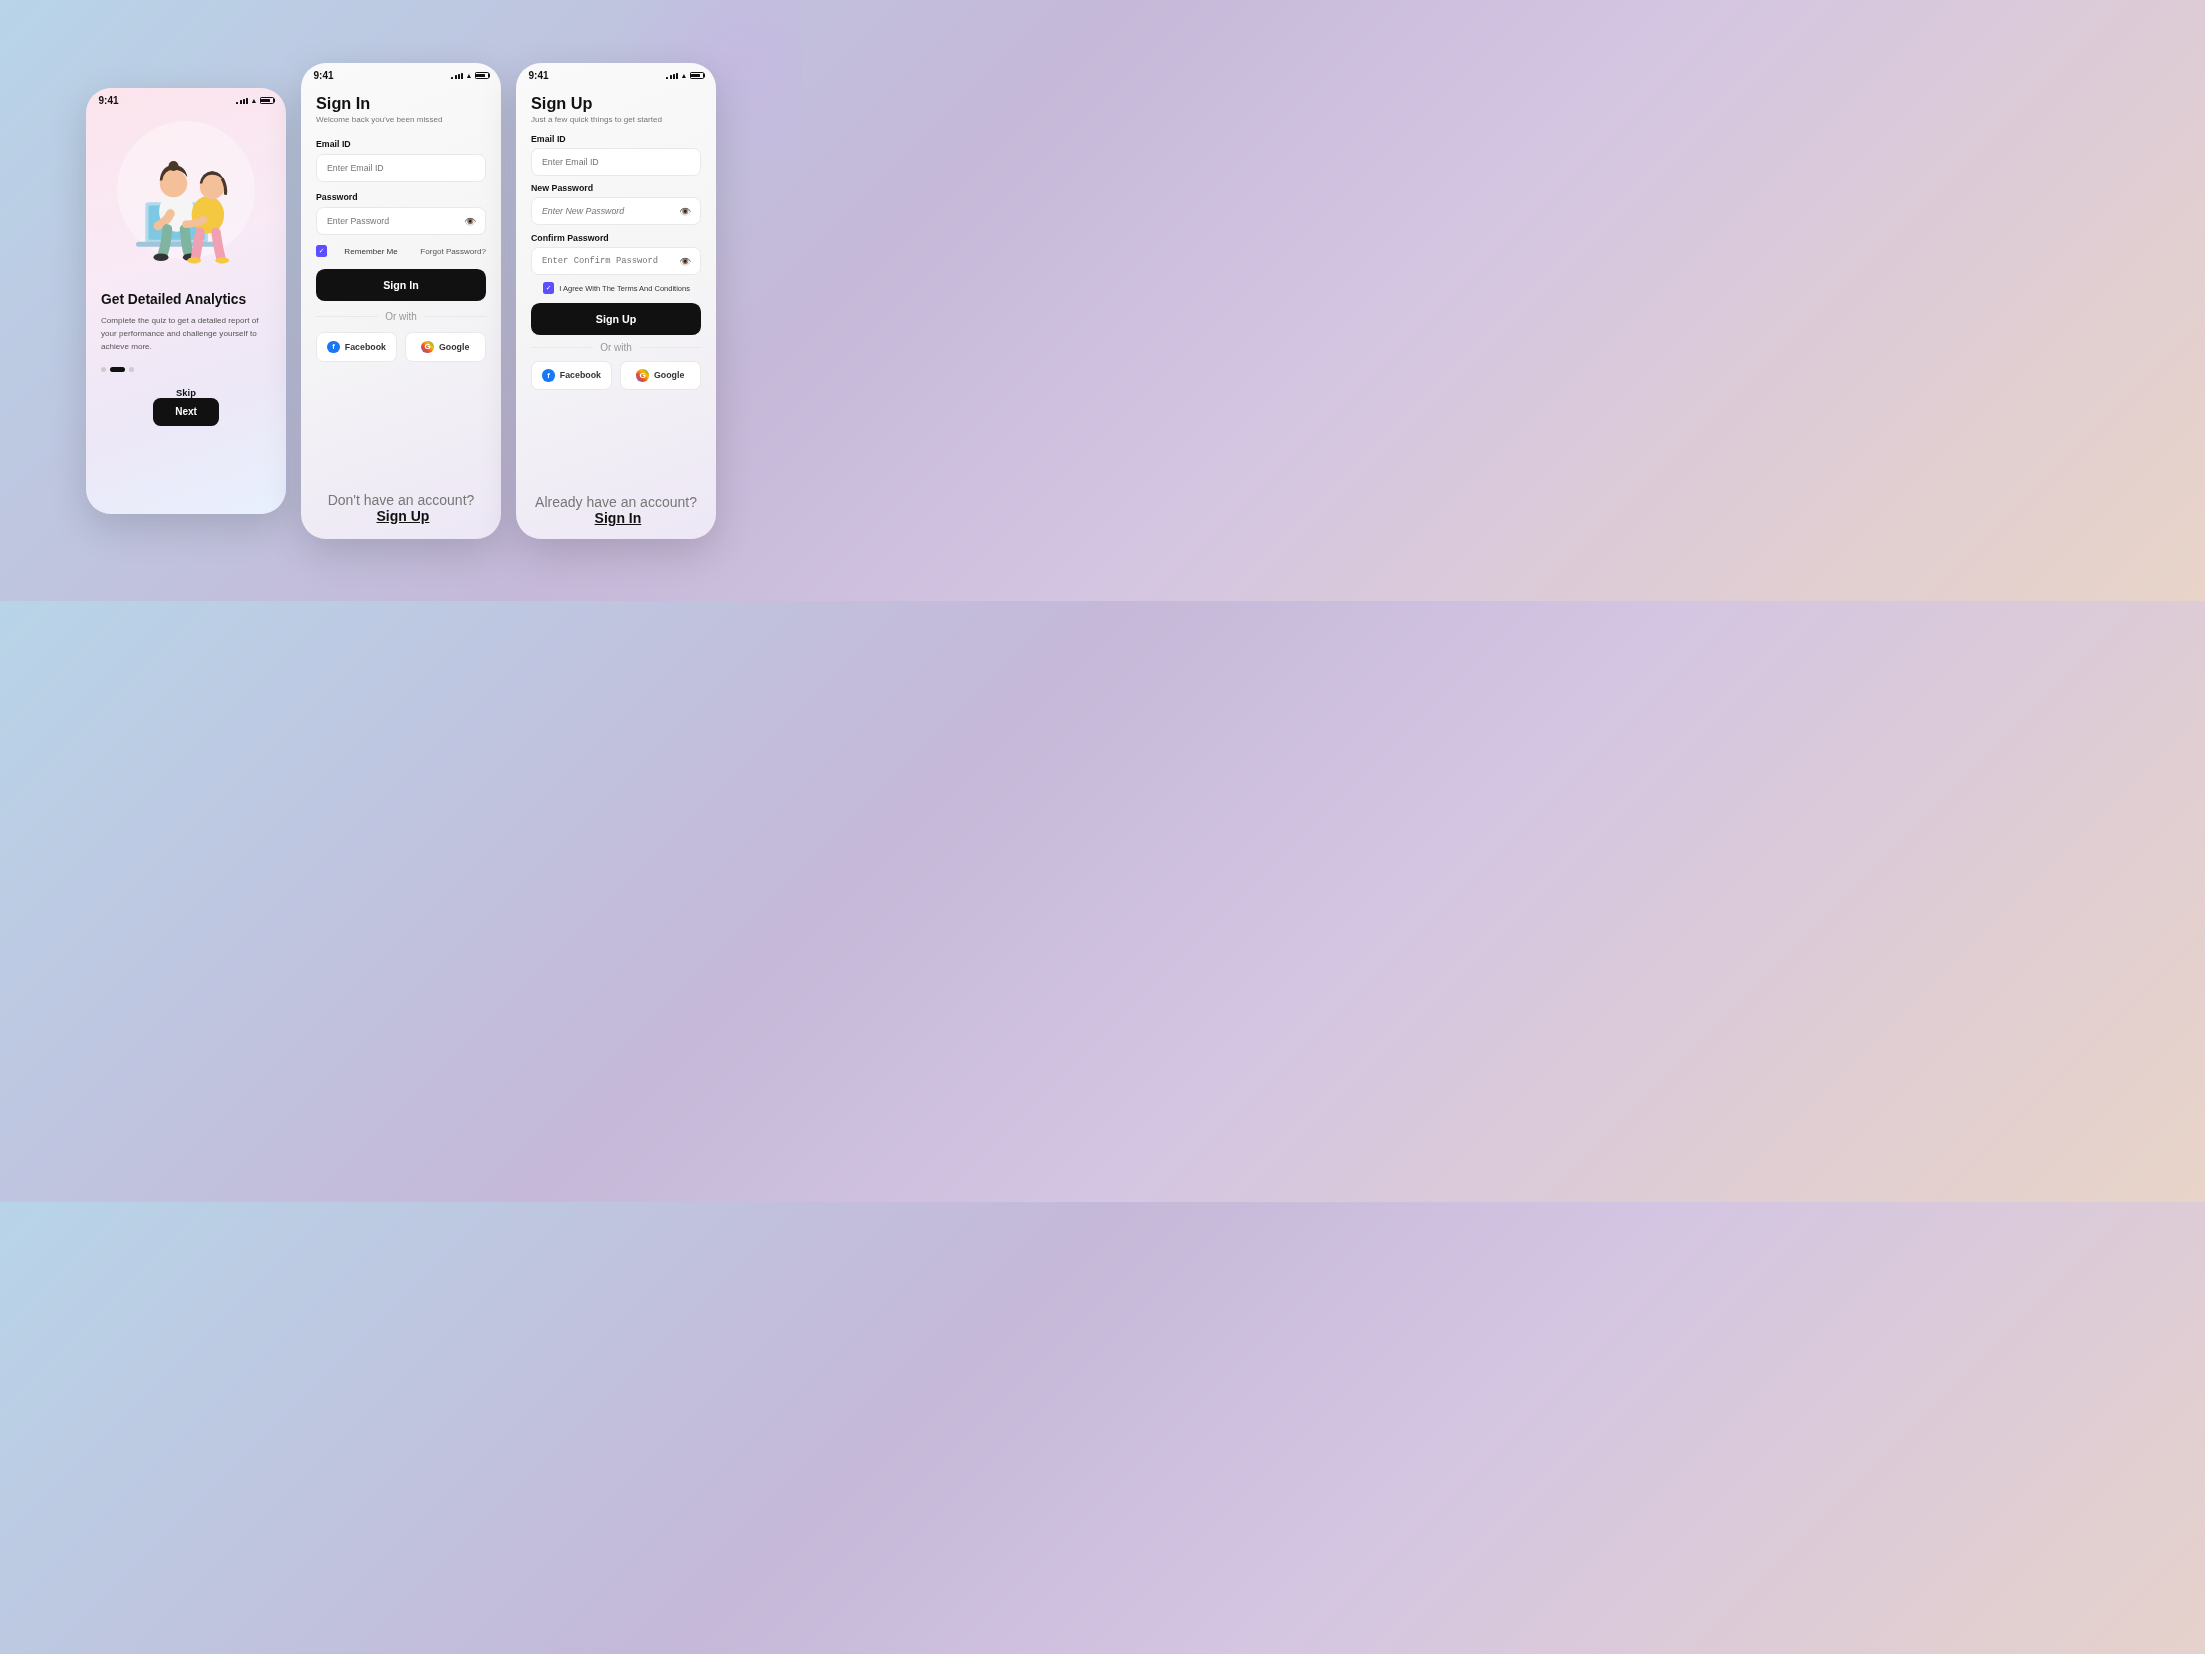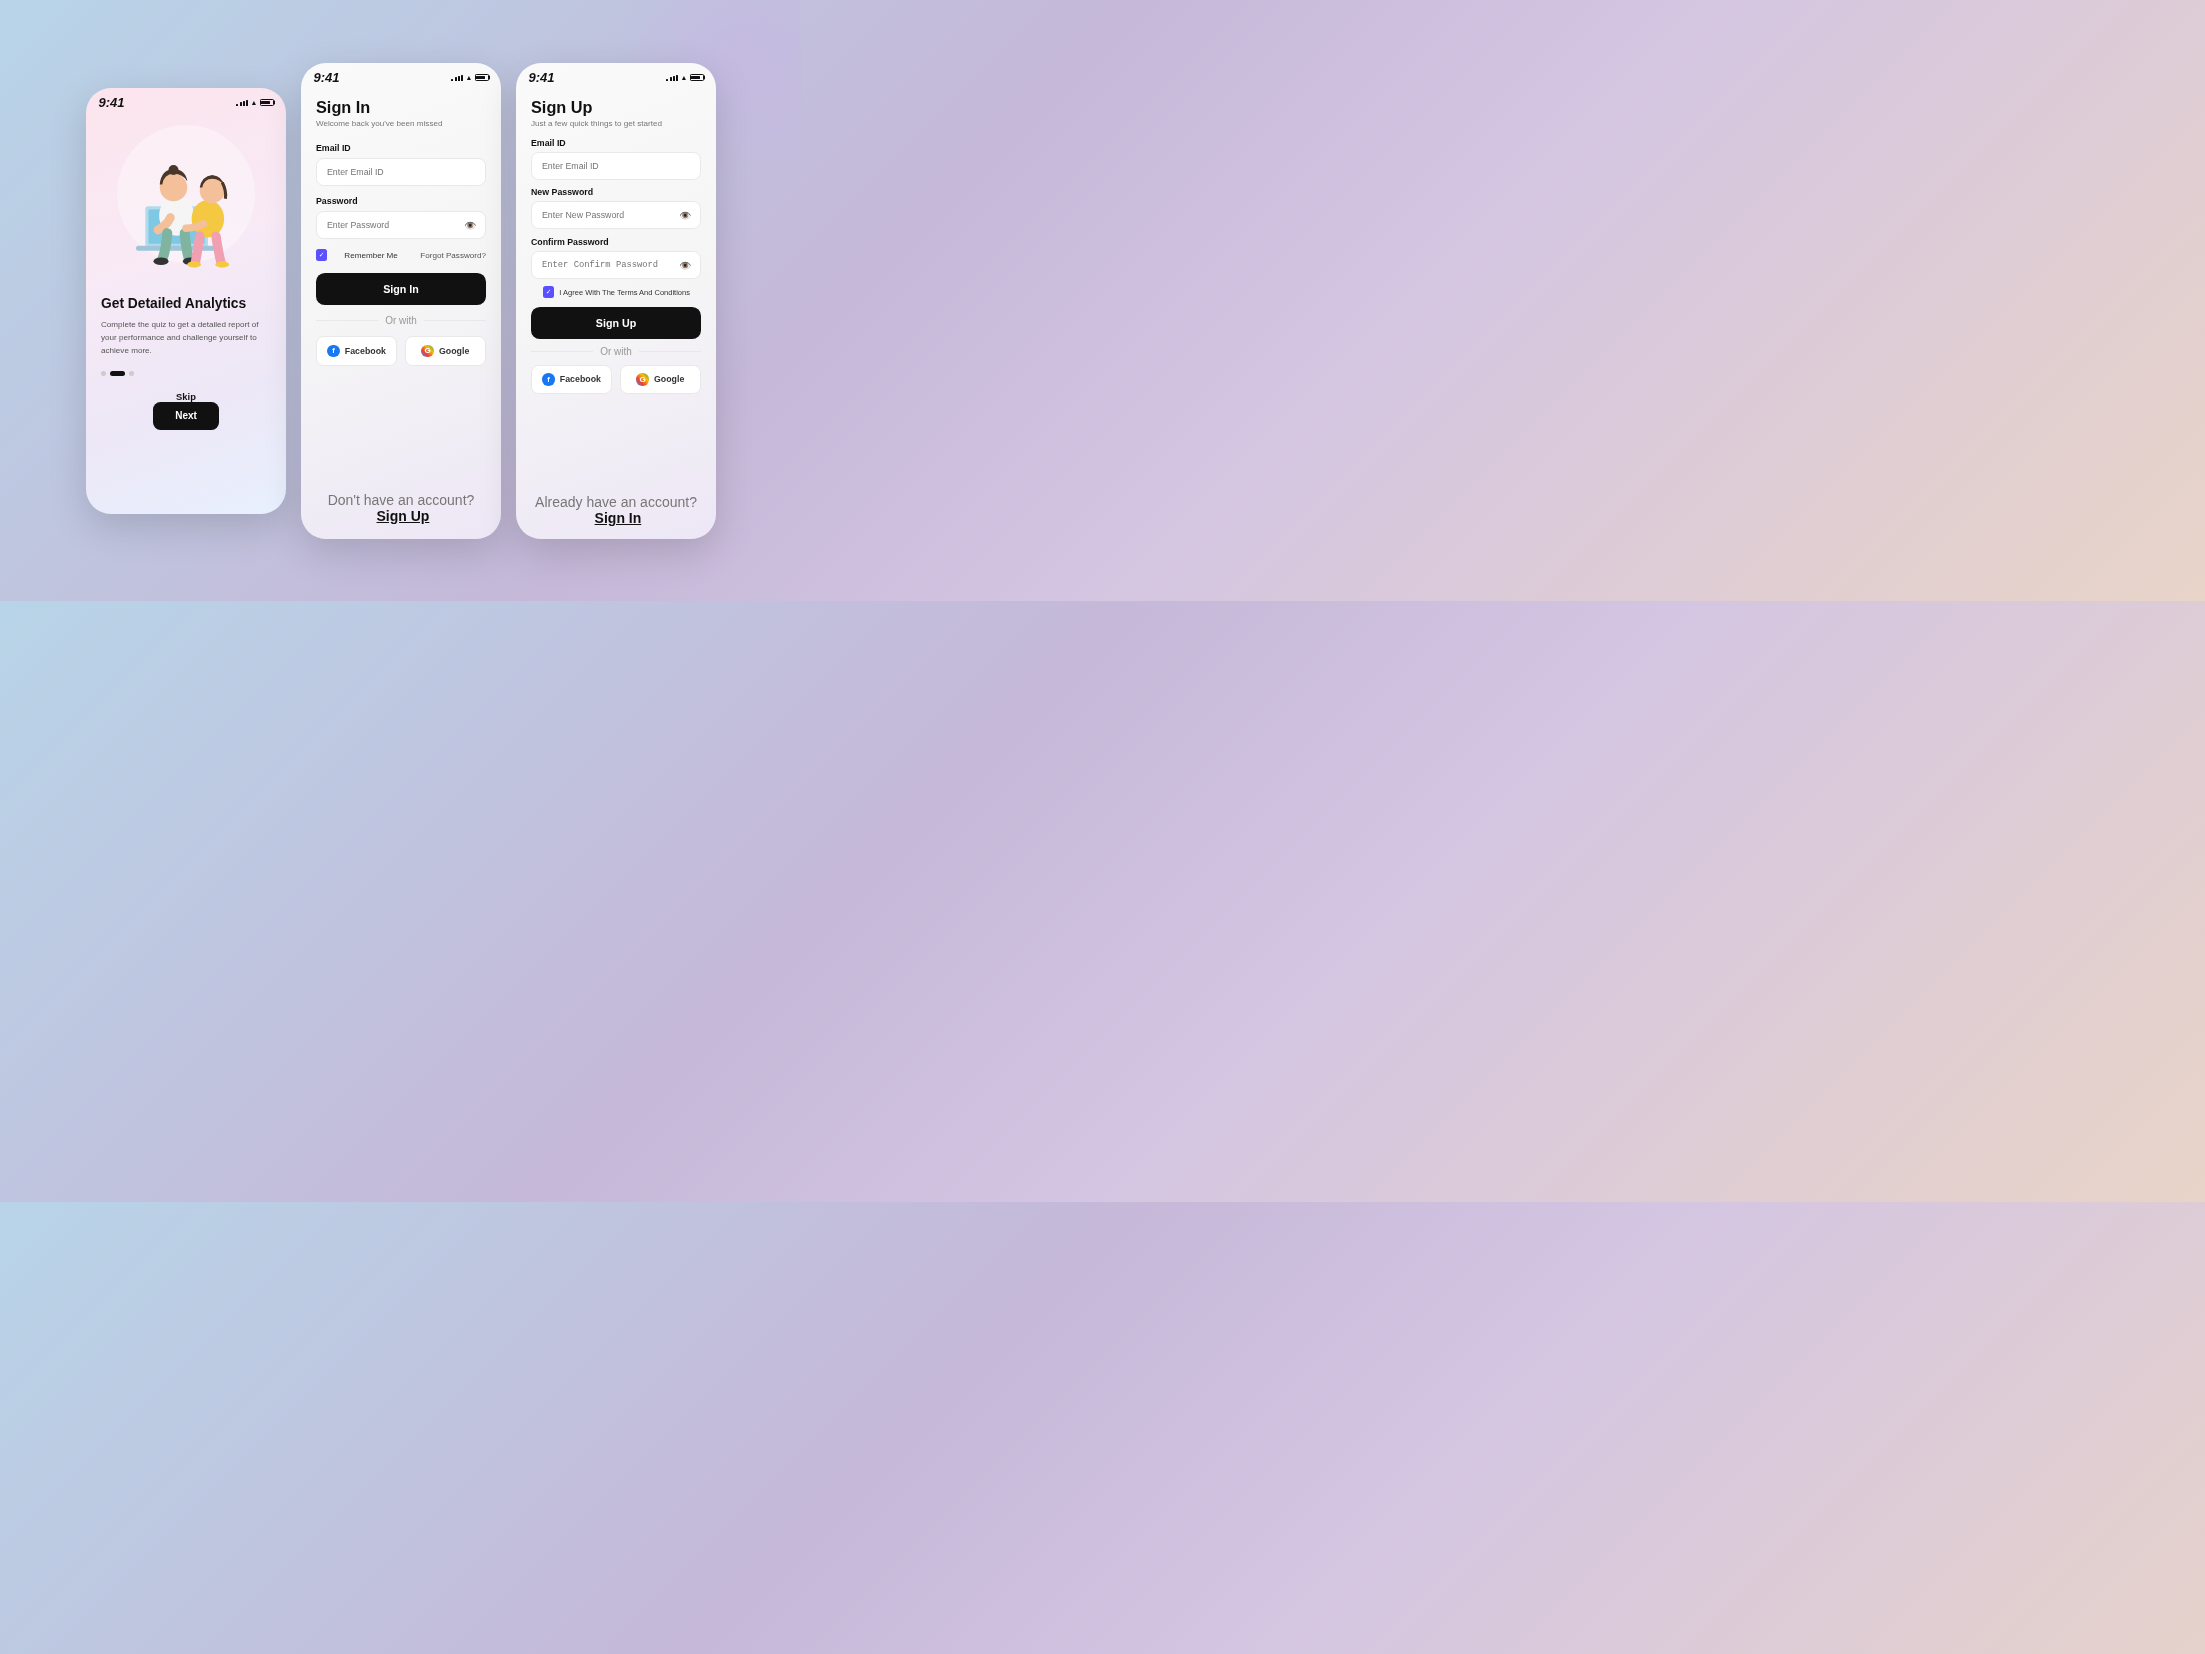--- a/index.html
+++ b/index.html
@@ -60,24 +60,23 @@
     .status-bar {
       display: flex;
       justify-content: space-between;
       align-items: center;
       padding: 7.5px 12.5px 2.5px;
       font-size: 7.5px;
       font-weight: 600;
     }
 
     .status-time {
-      font-size: 13px;
+      font-size: 10px;
       font-weight: 700;
       color: #111;
-      font-style: italic;
     }
 
     .status-icons {
       display: flex;
       align-items: center;
       gap: 2.5px;
     }
 
     .signal-bars {
       display: flex;
@@ -648,21 +647,21 @@
     <div>
       <div class="field-label">Email ID</div>
       <div class="input-wrapper">
         <input class="form-input" type="email" placeholder="Enter Email ID" style="">
       </div>
     </div>
 
     <div>
       <div class="field-label">New Password</div>
       <div class="input-wrapper">
-        <input class="form-input" type="password" style="padding-right: 27.6px;" placeholder="Enter New Password">
+        <input class="form-input" type="password" style="padding-right: 27.6px; font-style: italic;" placeholder="Enter New Password">
         <span class="eye-icon">👁️</span>
       </div>
     </div>
 
     <div>
       <div class="field-label">Confirm Password</div>
       <div class="input-wrapper">
         <input class="form-input" type="password" style="padding-right: 27.6px; font-family: Liberation Mono, monospace;" placeholder="Enter Confirm Password">
         <span class="eye-icon">👁️</span>
       </div>

